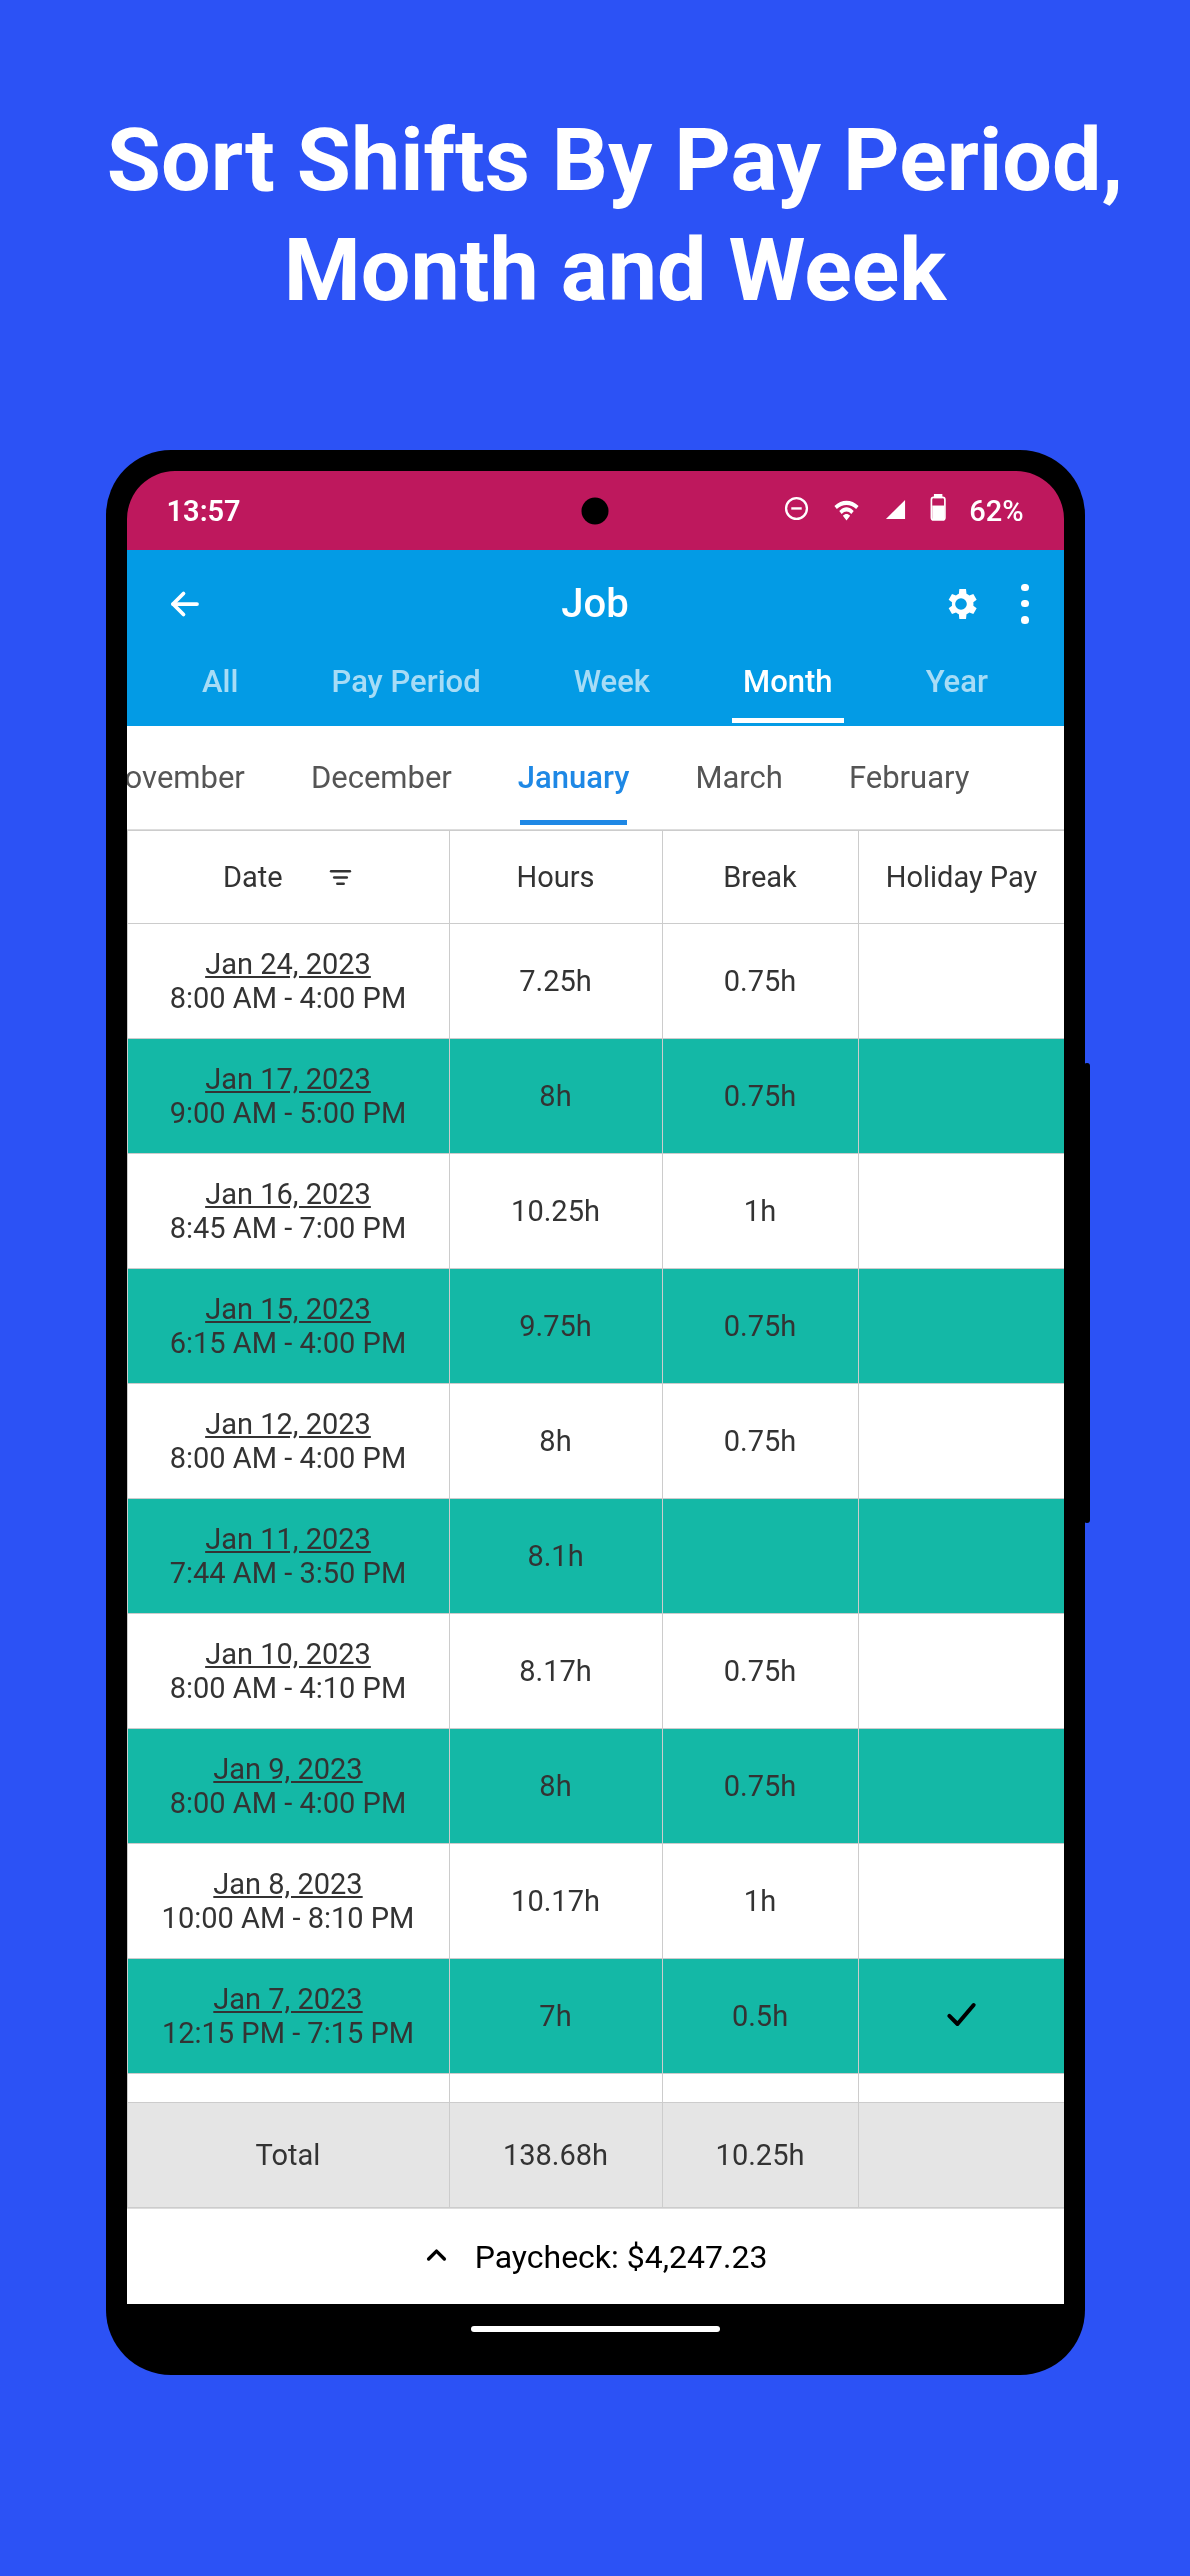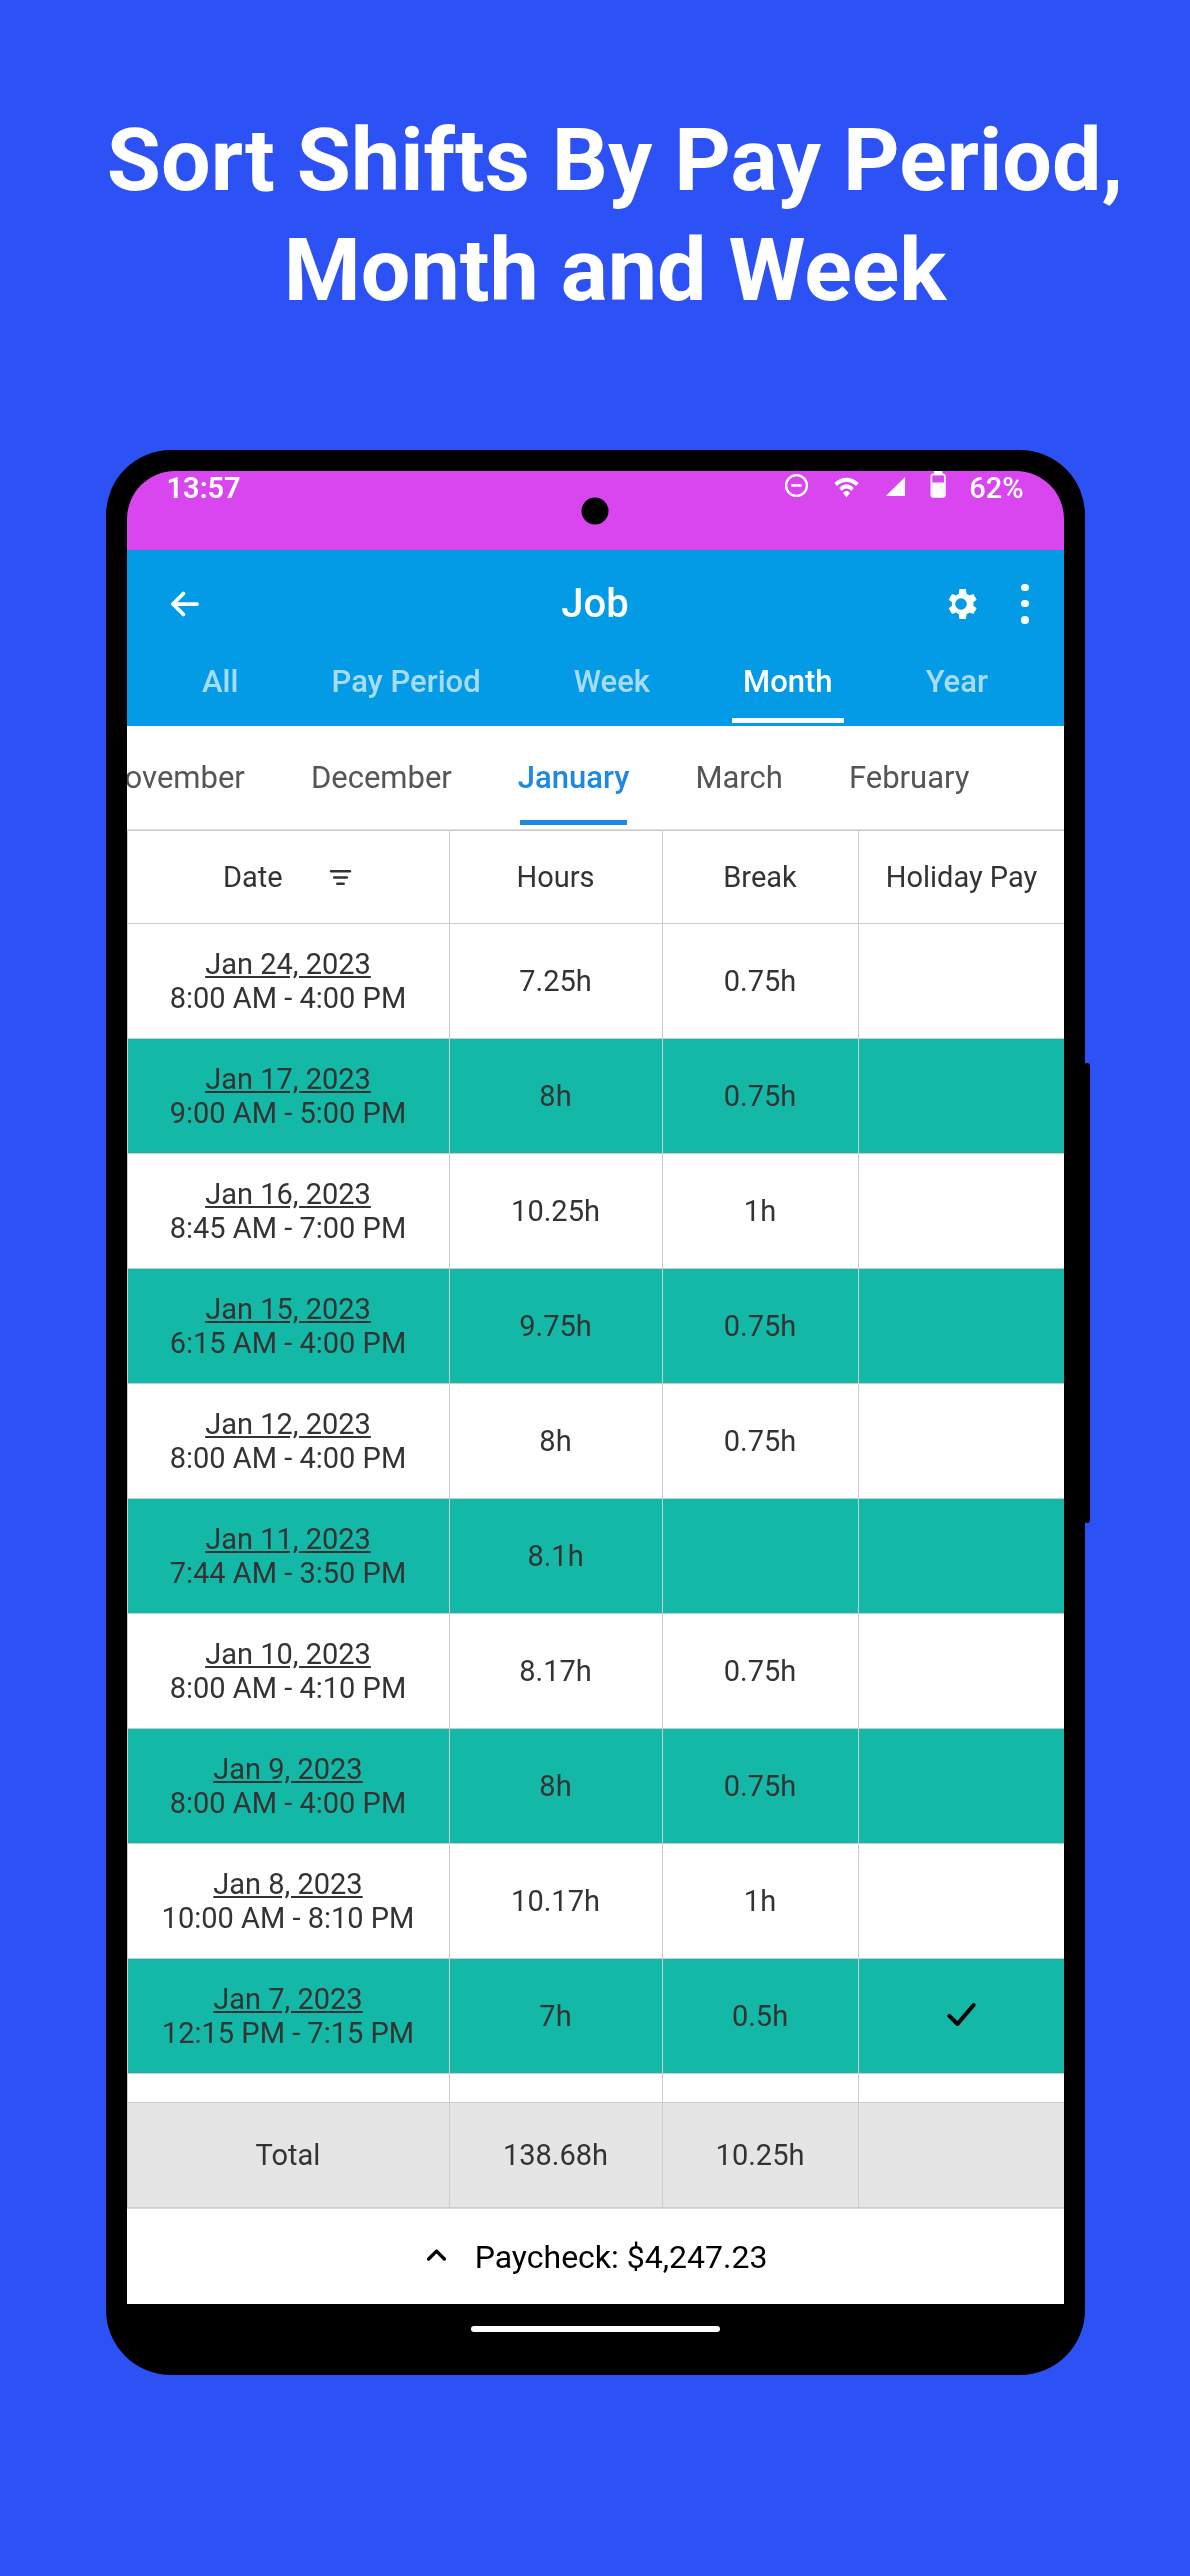--- a/index.html
+++ b/index.html
@@ -28,24 +28,24 @@
   position: relative;
 }
 .phone-inner {
   background: #000;
   border-radius: 48px;
   overflow: hidden;
 }
 
 
 .status-bar {
-  background: #d946ef;
+  background: #be185d;
   height: 79px;
   display: flex;
-  align-items: flex-start;
+  align-items: center;
   justify-content: space-between;
   padding: 0 40px;
   color: #fff;
   font-size: 29px;
   font-weight: 500;
   position: relative;
 }
 .status-left { font-size: 29px; font-weight:600; }
 .status-right { display: flex; align-items: center; gap: 23px; }
 .camera-hole {

